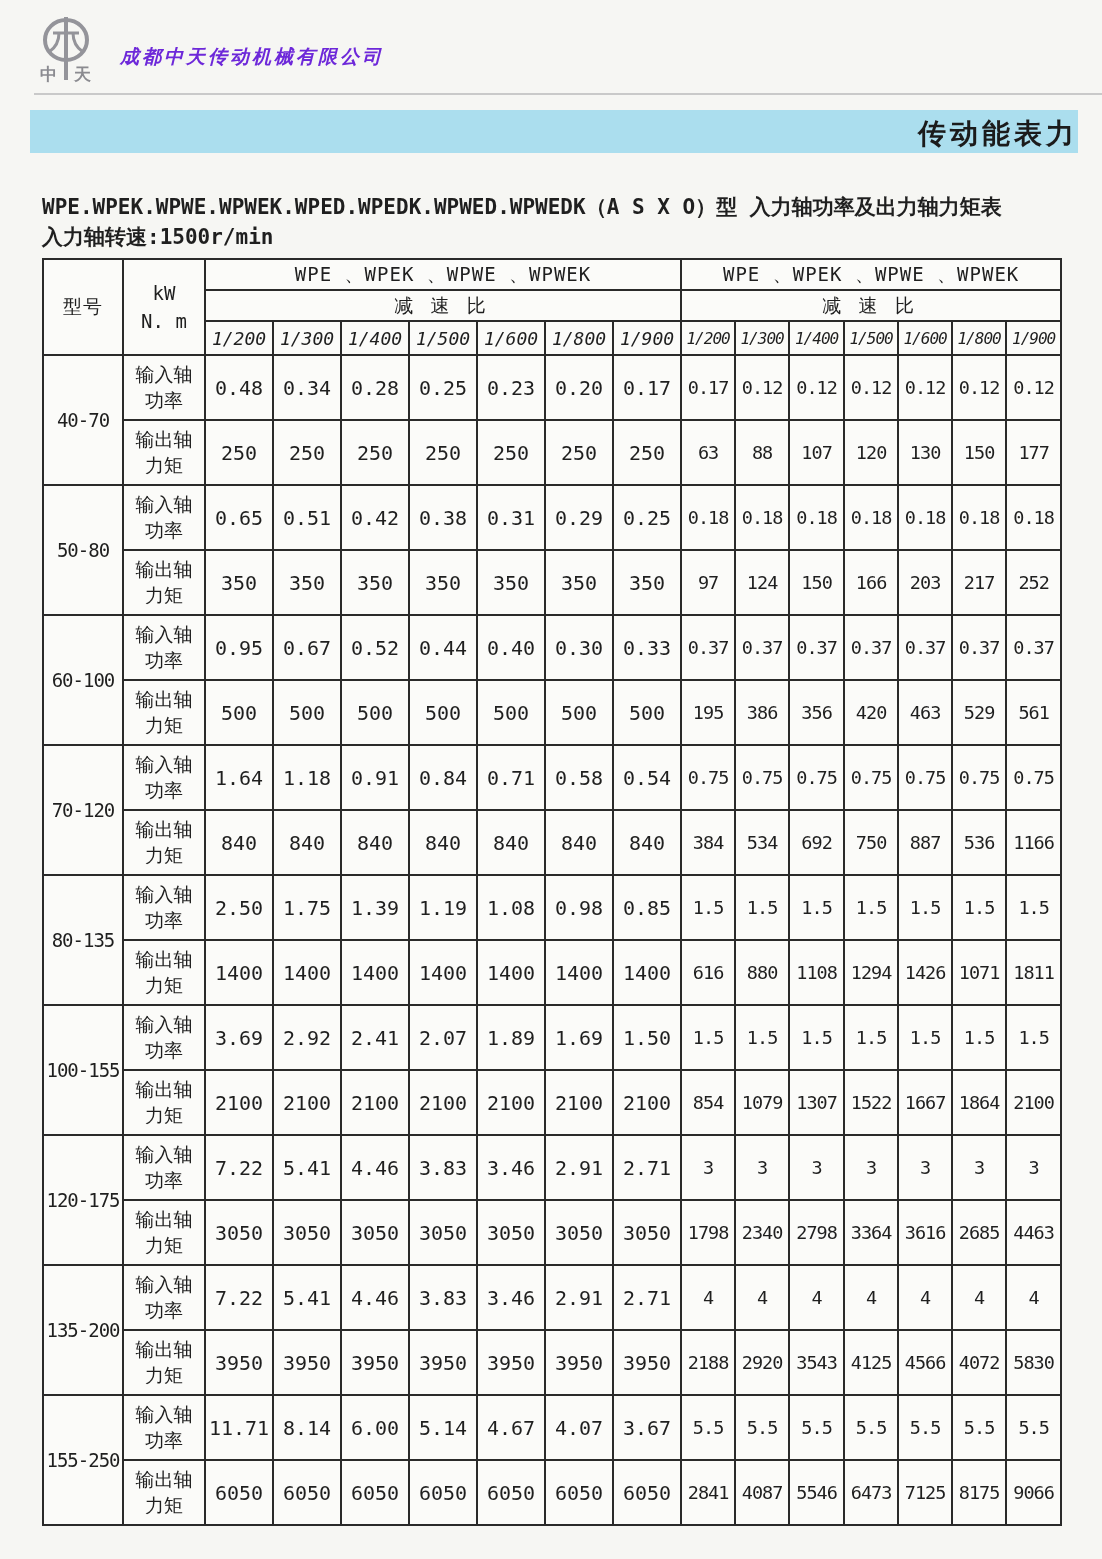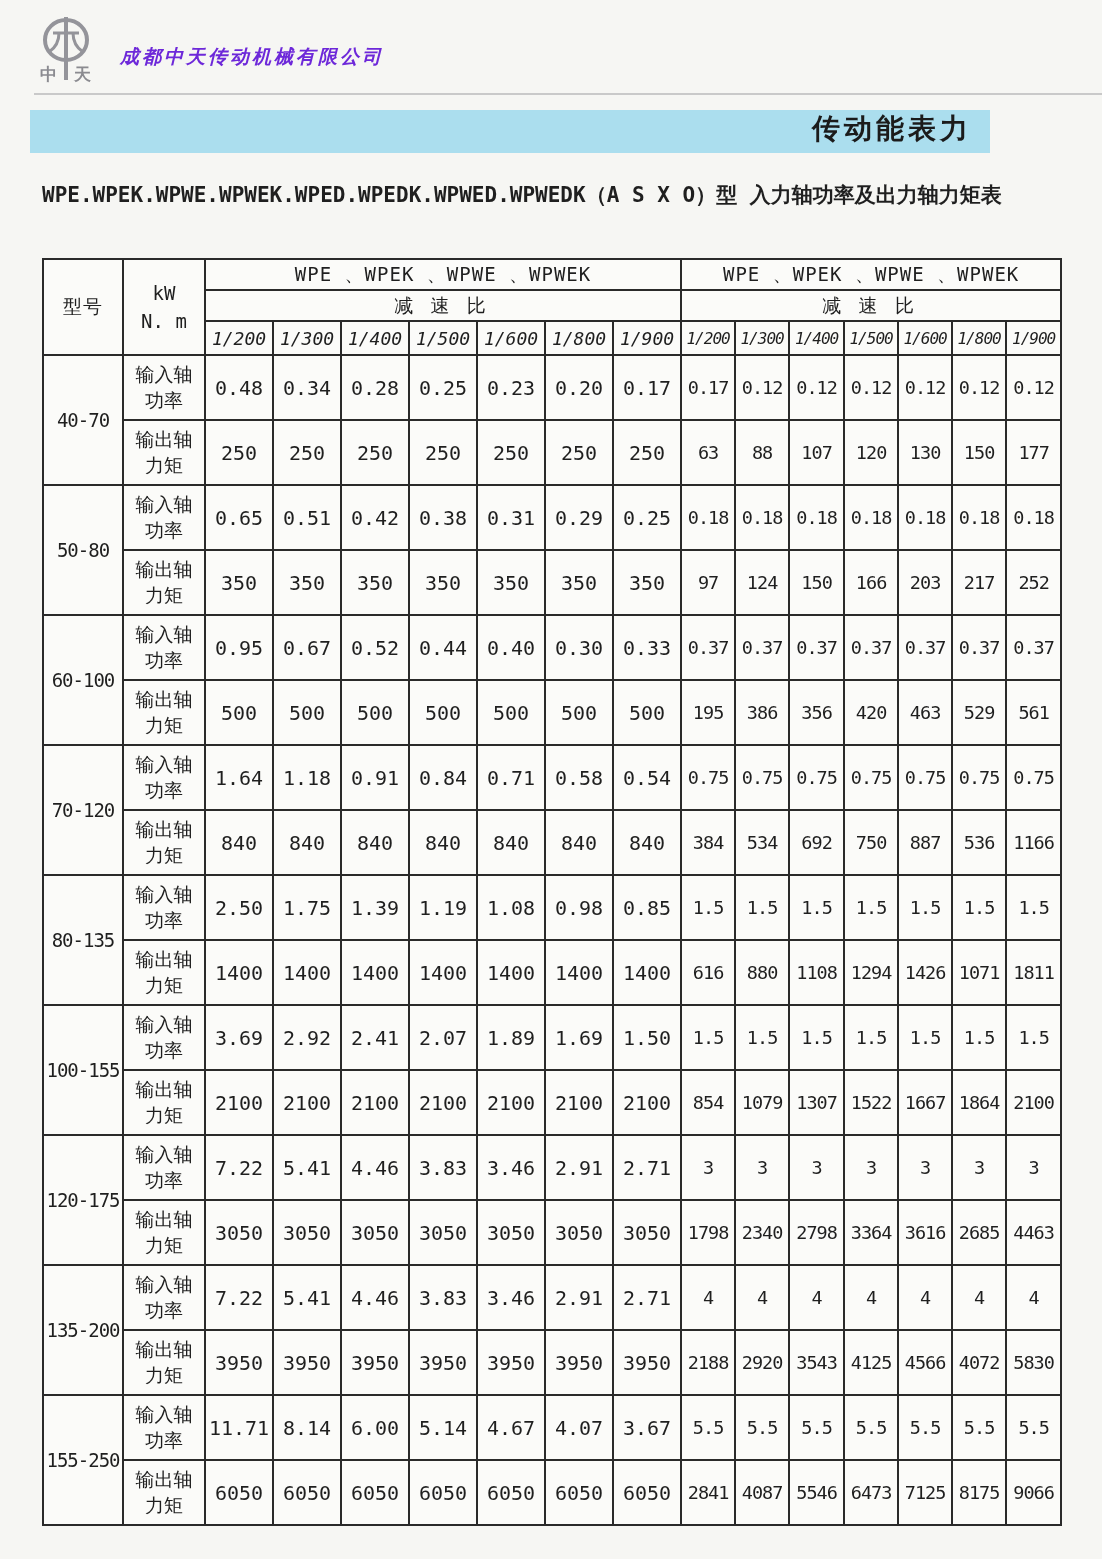--- a/index.html
+++ b/index.html
@@ -23,28 +23,27 @@
     font-weight: bold;
     font-size: 19px;
     letter-spacing: 3px;
     color: #6d28d9;
     padding-bottom: 16px;
   }
   .header-divider { position: absolute; top: 93px; left: 34px; right: 0; height: 2px; background: #c9c9c9; }
 
   
   .banner {
-    position: absolute; top: 110px; left: 30px; width: 960px; height: 43px;
-    display: flex; align-items: flex-start; justify-content: flex-end;
-    padding-right: 18px;
+    position: absolute; top: 110px; left: 30px; width: 1048px; height: 43px;
+    display: flex; align-items: flex-end; justify-content: flex-end;
   }
   .banner-title { font-size: 28px; font-weight: bold; letter-spacing: 4px; color: #1b1b1b; }
 
   
-  .titles { position: absolute; top: 180px; left: 42px; width: 1020px; }
+  .titles { position: absolute; top: 192px; left: 42px; width: 1020px; }
   .table-title {
     font-family: "DejaVu Sans Mono", "Liberation Sans", monospace;
     font-weight: bold; font-size: 21px; letter-spacing: 0px; line-height: 1.45;
     white-space: nowrap;
   }
   .table-subtitle {
     font-family: "DejaVu Sans Mono", "Liberation Sans", monospace;
     font-weight: bold; font-size: 21px; line-height: 1.45;
   }
 
@@ -93,20 +92,21 @@
   </header>
 
   <div class="header-divider"></div>
 
   <div class="banner" style="background: rgb(171, 222, 238);">
     <span class="banner-title">传动能表力</span>
   </div>
 
   <div class="titles">
     <div class="table-title">WPE.WPEK.WPWE.WPWEK.WPED.WPEDK.WPWED.WPWEDK（A S X O）型 入力轴功率及出力轴力矩表</div>
+    <div class="table-subtitle">入力轴转速:1500r/min</div>
   </div>
 
   <table class="spec">
     <colgroup>
       <col style="width:80px">
         <col style="width:82px">
       <col style="width:68px">
         <col style="width:68px">
         <col style="width:68px">
         <col style="width:68px">

